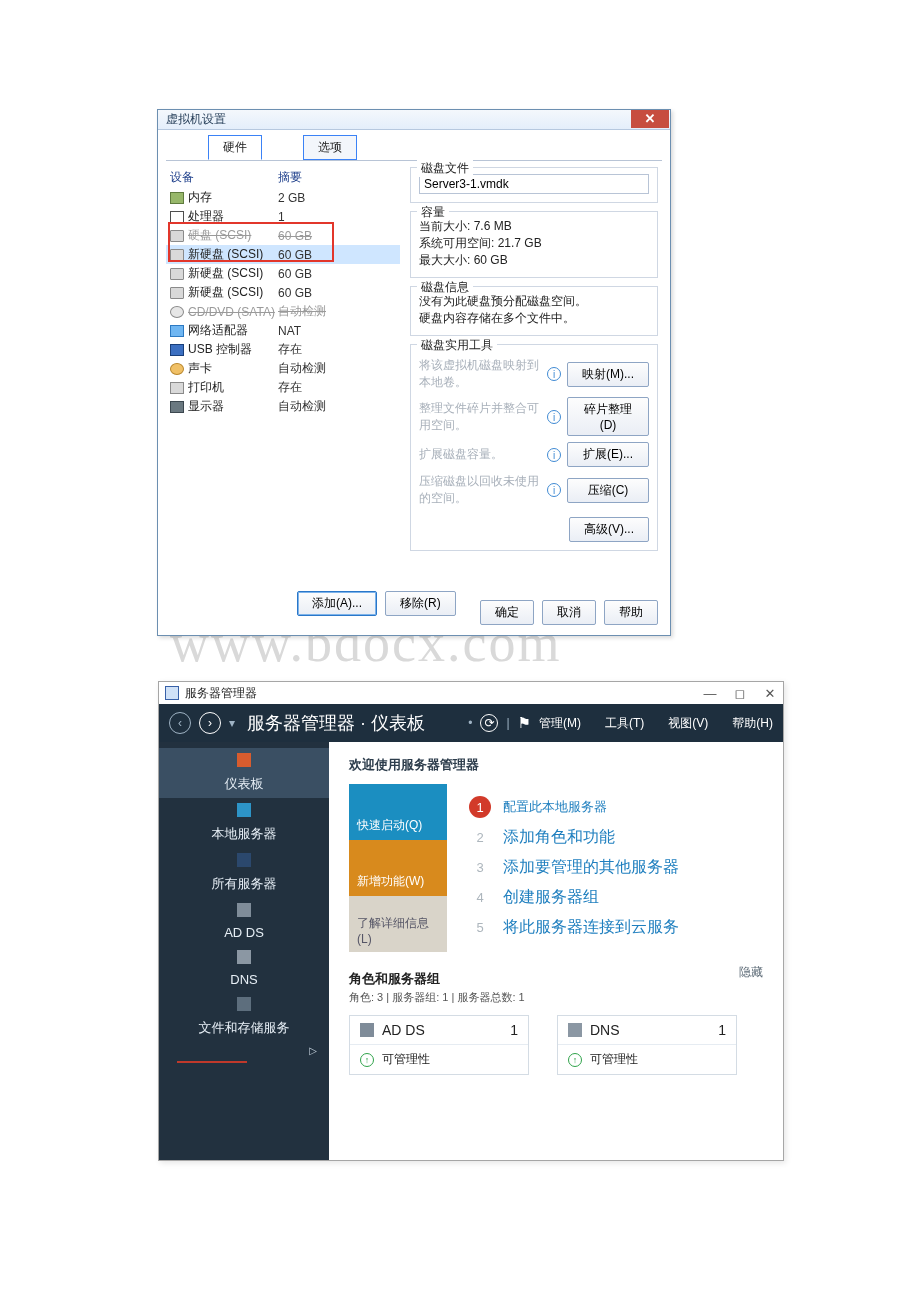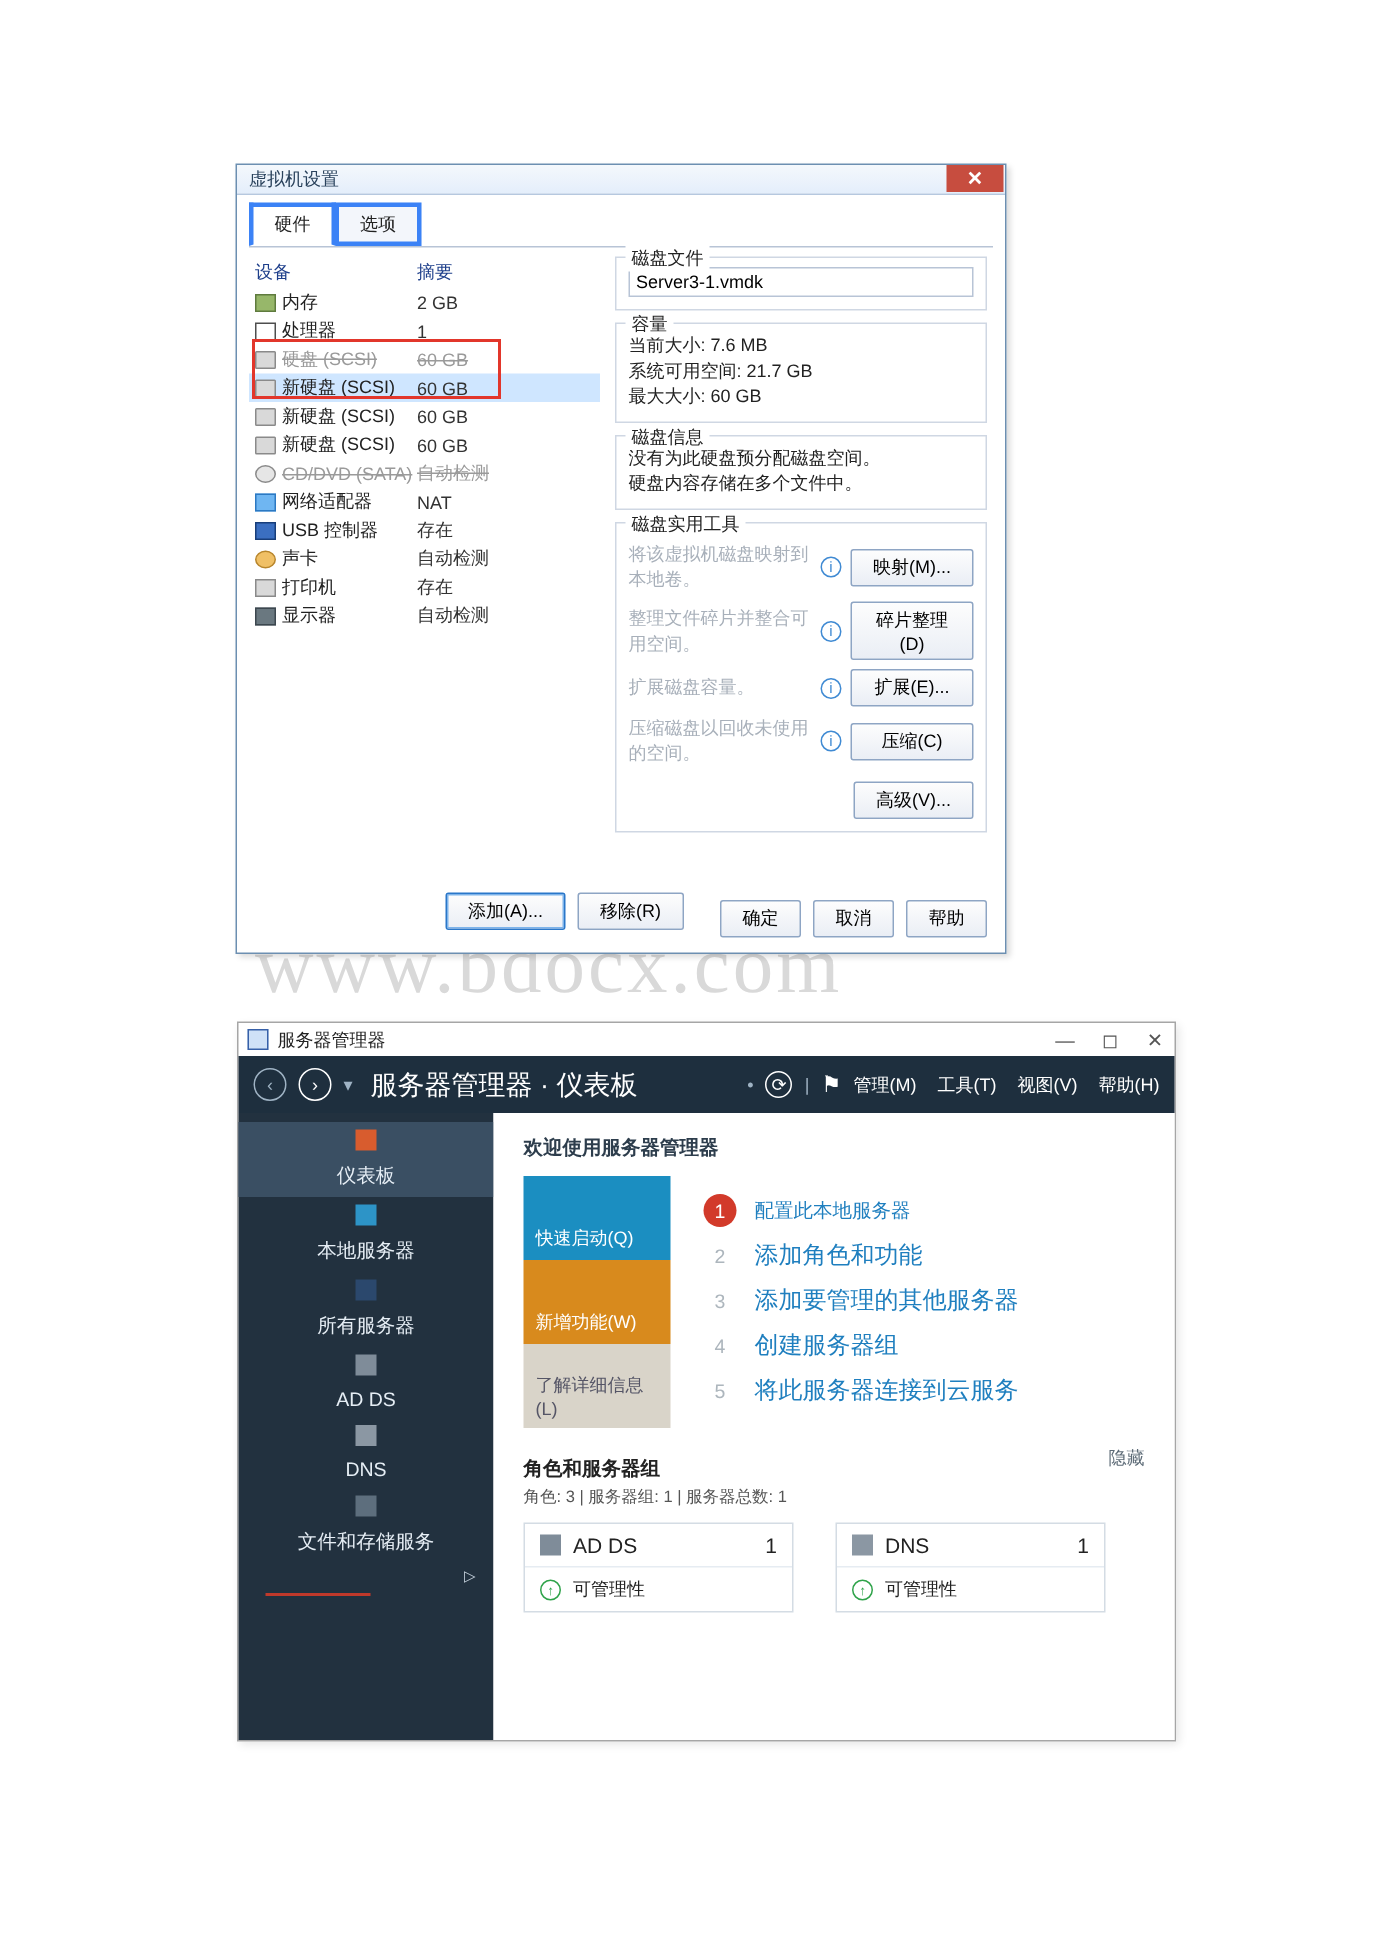--- a/index.html
+++ b/index.html
@@ -5,21 +5,21 @@
   * { box-sizing: border-box; }
   body { margin:0; font-family: "Microsoft YaHei", Tahoma, sans-serif; background:#fff; font-size:12px; color:#222; position:relative;}
   .page { width:920px; height:1302px; position:relative; background:#fff;}
   .watermark { position:absolute; left:170px; top:612px; font-size:54px; color:#d9d9d9; letter-spacing:2px; font-family:Georgia, serif; user-select:none;}
   
   .vmdlg { position:absolute; left:157px; top:109px; width:514px; height:527px; border:1px solid #6c8fb1; background:#fff; box-shadow:2px 2px 4px rgba(0,0,0,0.15);}
   .vmtitle { height:20px; background: linear-gradient(#f4f8fc,#e4eefb); border-bottom:1px solid #b6c8df; display:flex; align-items:center;}
   .vmtitle span.t { padding:0 8px; font-size:12px; color:#2a425c;}
   .vmtitle .close { margin-left:auto; width:38px; height:18px; background:#c74d3f; color:#fff; text-align:center; line-height:17px; font-weight:bold; font-size:13px; border-radius:0 0 0 0; margin-right:1px; margin-top:-1px;}
   .tabs { display:flex; margin:5px 0 0 8px; }
-  .tab { padding:3px 14px; border:3px solid #3b82f6; background:#f3f6fb; margin-right:-1px; position:relative;}
+  .tab { padding:3px 14px; border:1px solid #3b82f6; background:#f3f6fb; margin-right:-1px; position:relative;margin-left:42px;}
   .tab.active { background:#fff; border-bottom:1px solid #fff; z-index:2;}
   .tabpane { margin:0 8px 0 8px; border-top:1px solid #b8c4d6; padding:6px 0 0 0; position:relative; height:462px;}
   .twocol { display:flex; height:100%;}
   .leftcol { width:240px; padding-right:6px;}
   .rightcol { flex:1; padding:0 4px;}
   .devtable { width:100%; font-size:12px;}
   .devhdr { display:flex; color:#1e3f8b; padding:2px 4px;}
   .devhdr .c1 { width:108px;}
   .devhdr .c2 { flex:1;}
   .devrow { display:flex; padding:1px 4px 1px 4px; align-items:center; position:relative;}
@@ -53,21 +53,21 @@
   
   .srvwin { position:absolute; left:158px; top:681px; width:626px; height:480px; border:1px solid #a6a6a6; background:#fff; box-shadow:2px 2px 6px rgba(0,0,0,0.1);}
   .srvtitlebar { height:22px; display:flex; align-items:center; padding:0 6px;}
   .srvtitlebar .ico { width:14px;height:14px; border:1px solid #3760a8; background:#cfe1f7; margin-right:6px;}
   .srvtitlebar .wcontrols { margin-left:auto; display:flex; gap:16px; color:#555; font-size:13px;}
   .srvtitlebar .wctl { width:14px; text-align:center; cursor:pointer;}
   .srvheader { height:38px; background:#1e2f3e; color:#fff; display:flex; align-items:center; padding:0 10px; gap:8px;}
   .srvheader .navbtn { width:22px;height:22px; border:1.5px solid #9fb3c4; border-radius:50%; display:flex; align-items:center; justify-content:center; color:#9fb3c4;}
   .srvheader .navbtn.fwd { border-color:#fff; color:#fff;}
   .srvheader .bt { font-size:18px; margin-left:4px;}
-  .srvheader .menus { margin-left:auto; display:flex; gap:14px; font-size:12px; color:#fff;}
+  .srvheader .menus { margin-left:auto; display:flex; gap:24px; font-size:12px; color:#fff;}
   .srvheader .refr { width:18px;height:18px;border:1.5px solid #fff;border-radius:50%; display:flex;align-items:center;justify-content:center;}
   .srvheader .flag { font-size:15px; }
   .srvbody { display:flex; height:calc(100% - 60px);}
   .srvnav { width:170px; background:#22313f; color:#e6eef5; padding-top:6px;}
   .srvnav .item { display:flex; align-items:center; gap:8px; padding:5px 12px; cursor:pointer; font-size:13px;flex-direction:column;}
   .srvnav .item.sel { background:#3a4f63;}
   .srvnav .pico { width:14px;height:14px; display:inline-block;}
   .srvnav .pico.grid { background:#d85c2e;}
   .srvnav .pico.srv { background:#2d94c7;}
   .srvnav .pico.all { background:#2b486d;}

